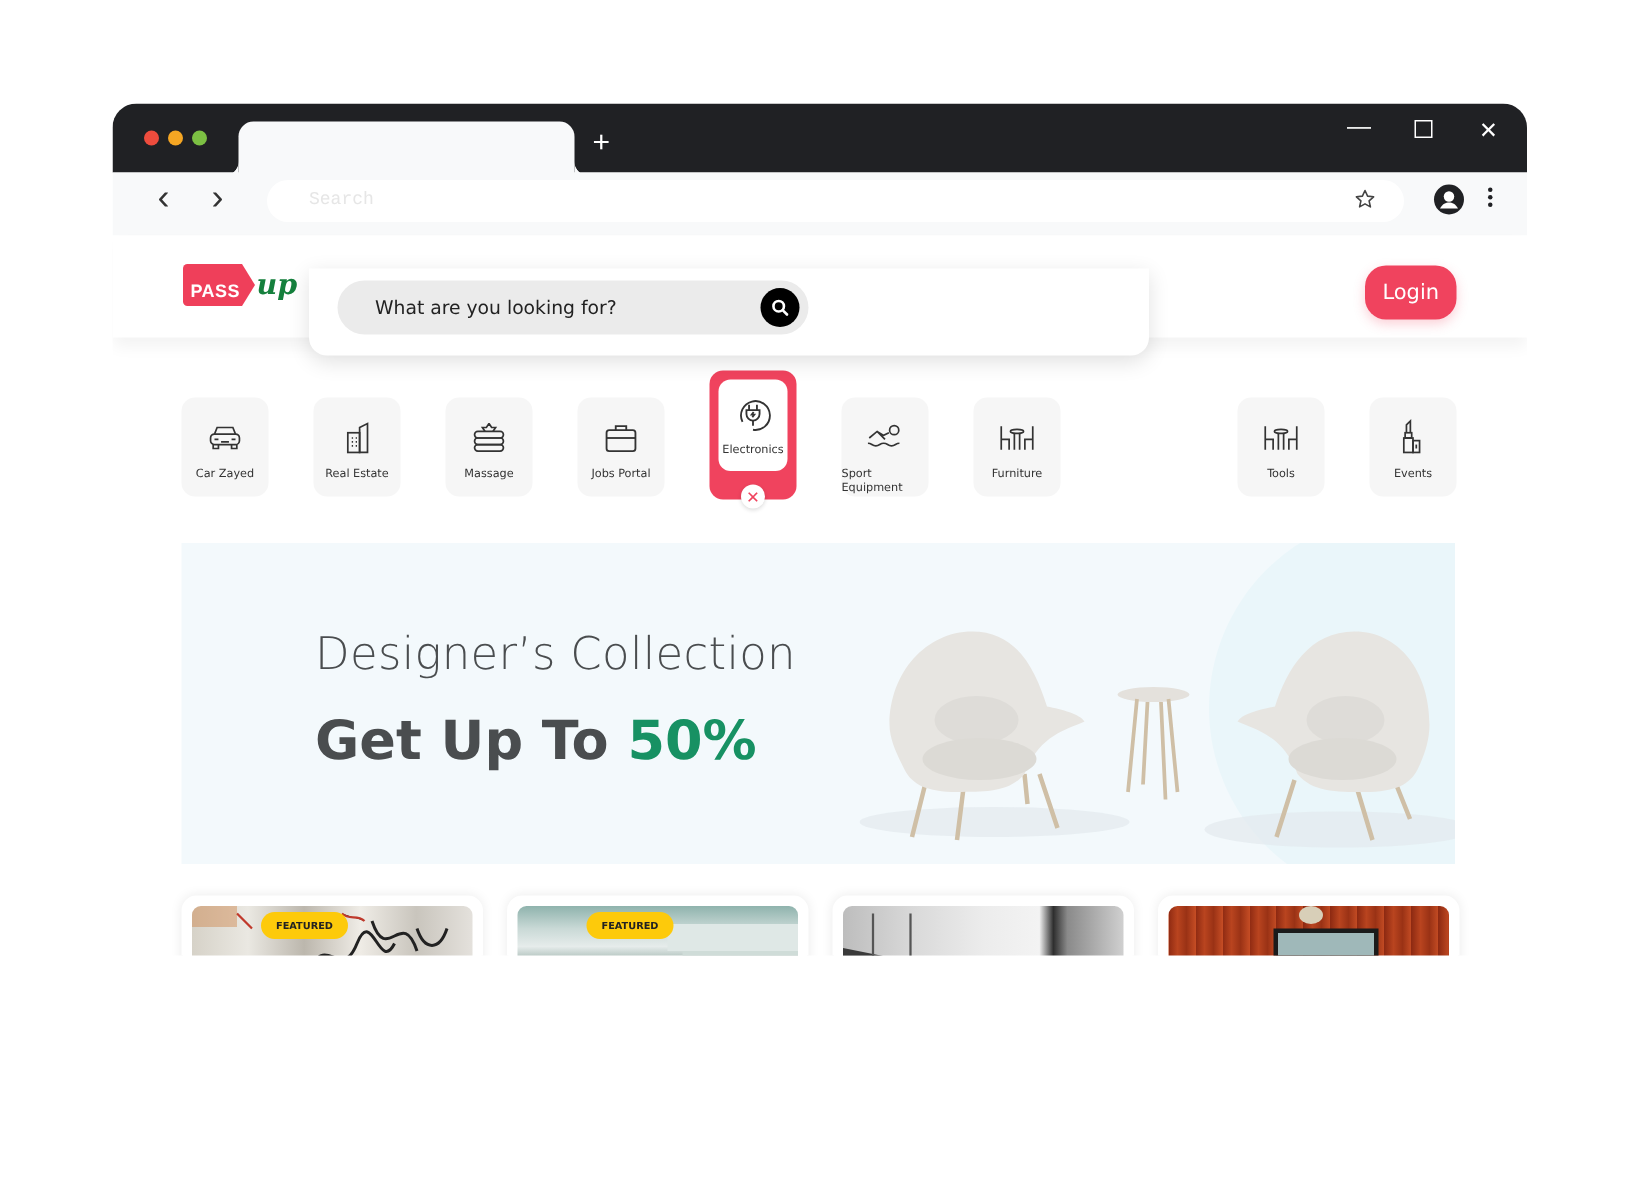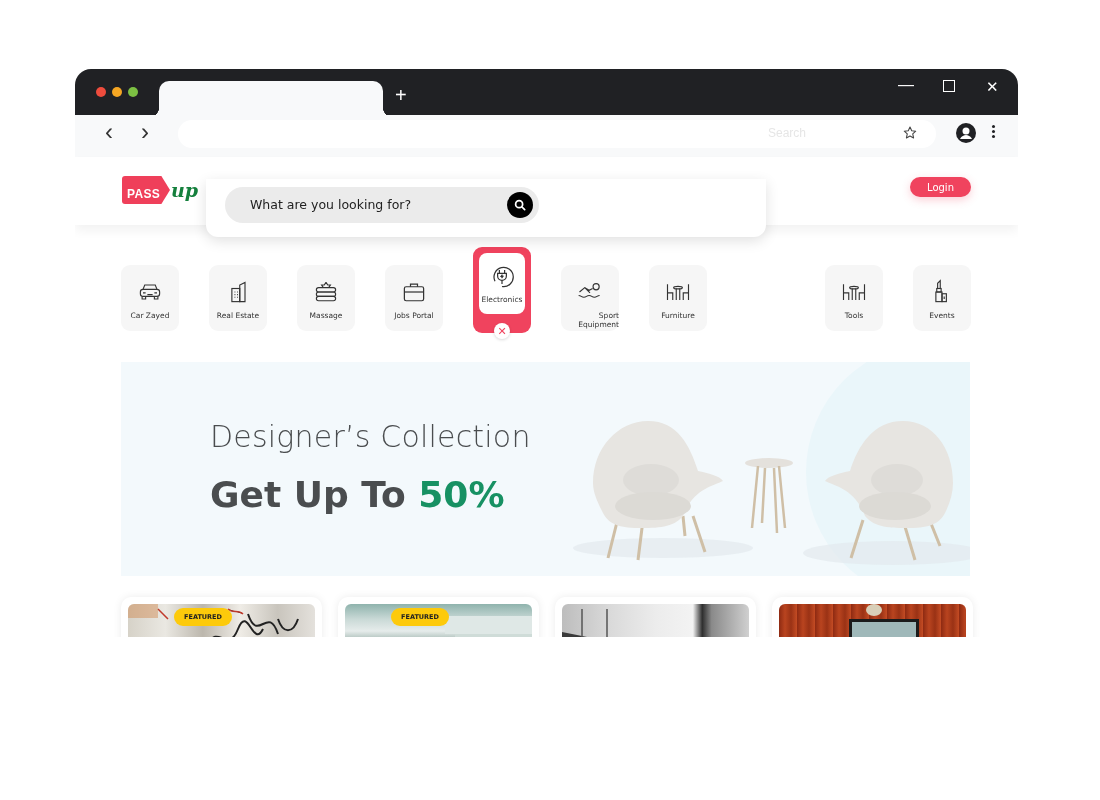--- a/index.html
+++ b/index.html
@@ -11,43 +11,43 @@
   .dot.yellow { left: 37px; background: #f5a623; }
   .dot.green { left: 53px; background: #7cc043; }
   .tab { position: absolute; left: 84px; top: 12px; width: 224px; height: 36px; background: #f8f9fa; border-radius: 10px 10px 0 0; }
   .tab:before { content: ""; position: absolute; left: -10px; bottom: 0; width: 10px; height: 10px; background: radial-gradient(circle at 0 0, transparent 10px, #f8f9fa 10.5px); }
   .tab:after { content: ""; position: absolute; right: -10px; bottom: 0; width: 10px; height: 10px; background: radial-gradient(circle at 100% 0, transparent 10px, #f8f9fa 10.5px); }
   .newtab { position: absolute; left: 320px; top: 16px; color: #fff; font-size: 20px; line-height: 20px; font-weight: 300; }
   .winctl { position: absolute; top: 10px; color: #fff; font-size: 16px; }
   .toolbar { position: absolute; left: 0; top: 46px; width: 943px; height: 42px; background: #f8f9fa; }
   .navbtn { position: absolute; top: 9px; color: #333; font-size: 18px; width: 20px; text-align: center; }
   .urlbar { position: absolute; left: 103px; top: 5px; width: 758px; height: 28px; background: #fff; border-radius: 14px; }
-  .urlbar input { border: none; outline: none; background: transparent; position: absolute; left: 28px; top: 6px; font-size: 12px; color: #4c1d95; width: 600px; font-family: Liberation Sans, sans-serif; text-align: right; }
+  .urlbar input { border: none; outline: none; background: transparent; position: absolute; left: 28px; top: 6px; font-size: 12px; color: #4c1d95; width: 600px; font-family: Liberation Mono, monospace; }
   .urlbar input::placeholder { color: #e6e6e6; }
   .star { position: absolute; right: 18px; top: 5px; }
   .profile { position: absolute; left: 881px; top: 8px; width: 20px; height: 20px; border-radius: 50%; background: #202124; overflow: hidden; }
   .kebab { position: absolute; left: 917px; top: 10px; width: 4px; }
   .kebab span { display: block; width: 3px; height: 3px; background: #202124; border-radius: 50%; margin-bottom: 2px; }
 
   .site-header { position: absolute; left: 0; top: 88px; width: 943px; height: 68px; background: #fff; box-shadow: 0 6px 10px rgba(0,0,0,0.05); }
   .logo { position: absolute; left: 47px; top: 22px; height: 22px; display: flex; align-items: center; }
   .logo-pass { background: #ef3f5a; color: #fff; font-weight: bold; font-size: 12px; padding: 11px 10px 3px 5px; border-radius: 3px 0 0 3px; position: relative; letter-spacing: 0.3px; clip-path: polygon(0 0, 82% 0, 100% 50%, 82% 100%, 0 100%); }
   .logo-up { font-family: "DejaVu Serif", serif; font-style: italic; font-weight: bold; font-size: 19px; color: #15803d; margin-left: 1px; line-height: 18px; }
   .search-panel { position: absolute; left: 131px; top: 110px; width: 560px; height: 58px; background: #fff; border-radius: 0 0 12px 12px; box-shadow: 0 4px 14px rgba(0,0,0,0.12); z-index: 3; }
   .search-input { position: absolute; left: 19px; top: 8px; width: 314px; height: 36px; background: #ebebeb; border-radius: 18px; }
   .search-input input { position: absolute; left: 25px; top: 10px; border: none; outline: none; background: transparent; font-size: 12.5px; color: #222; width: 250px; font-family: "DejaVu Sans", sans-serif; }
   .search-input input::placeholder { color: #222; }
   .search-btn { position: absolute; right: 6px; top: 5px; width: 26px; height: 26px; background: #000; border-radius: 50%; display: flex; align-items: center; justify-content: center; }
   .location { position: absolute; left: 339px; top: 8px; width: 199px; height: 36px; background: #f5f5f5; border-radius: 18px; display: flex; align-items: center; padding-left: 14px; gap: 6px; font-size: 12.5px; color: #222; font-family: "DejaVu Sans", sans-serif; }
-  .login { position: absolute; left: 835px; top: 20px; width: 61px; height: 20px; background: #f0435e; color: #fff; border-radius: 14px; font-size: 10px; display: flex; align-items: center; justify-content: center; box-shadow: 0 3px 8px rgba(240,67,94,0.25); border: none; font-family: "DejaVu Sans", sans-serif; }
+  .login { position: absolute; left: 835px; top: 20px; width: 61px; height: 36px; background: #f0435e; color: #fff; border-radius: 14px; font-size: 14px; display: flex; align-items: center; justify-content: center; box-shadow: 0 3px 8px rgba(240,67,94,0.25); border: none; font-family: "DejaVu Sans", sans-serif; }
 
   .cats { position: absolute; left: 46px; top: 194px; width: 860px; height: 70px; }
   .cat { position: absolute; top: 2px; width: 58px; height: 66px; background: #f6f6f6; border-radius: 9px; display: flex; flex-direction: column; align-items: center; justify-content: flex-start; padding-top: 13px; }
   .cat svg { width: 28px; height: 28px; }
-  .cat-label { font-size: 7.5px; color: #333; text-align: right; margin-top: 5px; line-height: 9px; font-family: "DejaVu Sans", sans-serif; }
+  .cat-label { font-size: 7.5px; color: #333; text-align: left; margin-top: 5px; line-height: 9px; font-family: "DejaVu Sans", sans-serif; }
   .cat.active { top: -16px; background: #f0435e; height: 86px; width: 58px; padding: 6px; }
   .cat.active .inner { width: 46px; height: 61px; background: #fff; border-radius: 8px; display: flex; flex-direction: column; align-items: center; padding-top: 9px; }
   .cat.active .close { position: absolute; left: 21px; bottom: -6px; width: 16px; height: 16px; border-radius: 50%; background: #fff; display: flex; align-items: center; justify-content: center; color: #f0435e; font-size: 11px; box-shadow: 0 1px 3px rgba(0,0,0,0.15); }
 
   .banner { position: absolute; left: 46px; top: 293px; width: 849px; height: 214px; background: #f3f9fc; overflow: hidden; }
   .banner-circle { position: absolute; left: 685px; top: -20px; width: 260px; height: 260px; border-radius: 50%; background: #eaf6fa; }
   .banner-title { position: absolute; left: 89px; top: 57px; font-size: 30px; color: #4a4d4f; font-family: "DejaVu Sans", sans-serif; font-weight: 300; letter-spacing: 0.2px; }
   .banner-sub { position: absolute; left: 89px; top: 112px; font-size: 36px; color: #4a4d4f; font-weight: bold; font-family: "DejaVu Sans", sans-serif; }
   .banner-sub .accent { color: #179163; }
   .banner-art { position: absolute; left: 452px; top: 36px; width: 400px; height: 180px; }

